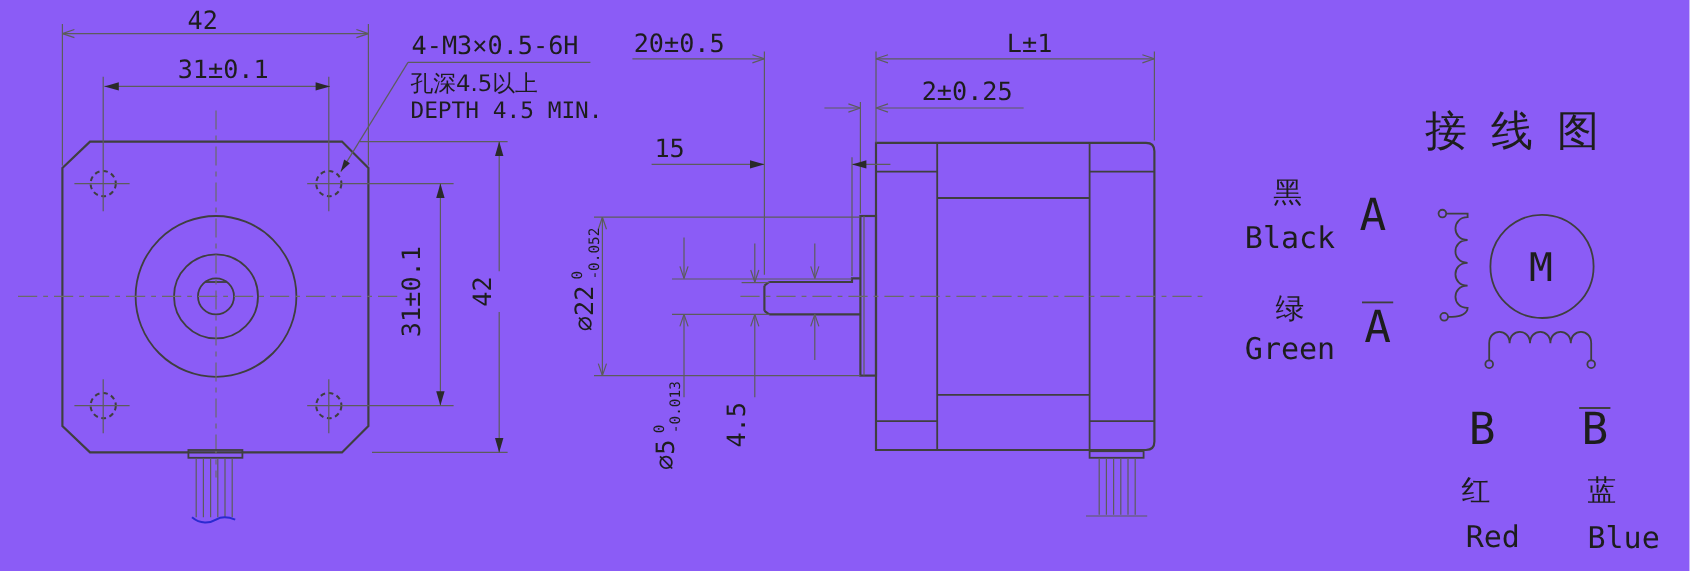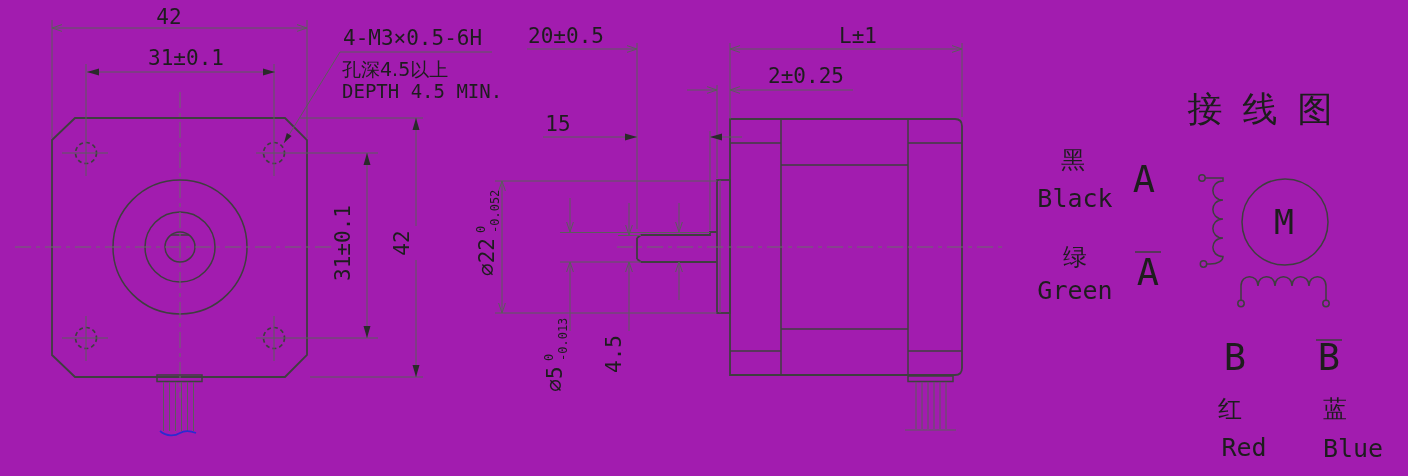--- a/index.html
+++ b/index.html
@@ -1,16 +1,16 @@
 <!DOCTYPE html>
 <html><head>
 <meta charset="utf-8">
 <style>
   html,body{margin:0;padding:0;background:#ffffff;}
-  .stage{position:relative;width:1408px;height:476px;background:#a21caf;overflow:hidden;
+  .stage{position:relative;width:1408px;height:476px;background:#8b5cf6;overflow:hidden;
          font-family:"DejaVu Sans Mono","Liberation Mono",monospace;}
   svg{display:block;}
   text{fill:#1d1d1d;font-family:"DejaVu Sans Mono","Liberation Mono",monospace;}
   .cjk{font-family:"DejaVu Sans","Liberation Sans",sans-serif;}
   .dimtxt{font-size:21px;}
   .smalltxt{font-size:12px;}
   .obj{stroke:#3f3f3f;stroke-width:1.8;fill:none;}
   .obj15{stroke:#3f3f3f;stroke-width:1.5;fill:none;}
   .thin{stroke:#5c5c5c;stroke-width:1;fill:none;}
   .cline{stroke:#6a6a6a;stroke-width:1;fill:none;stroke-dasharray:16 5 4 5;}

